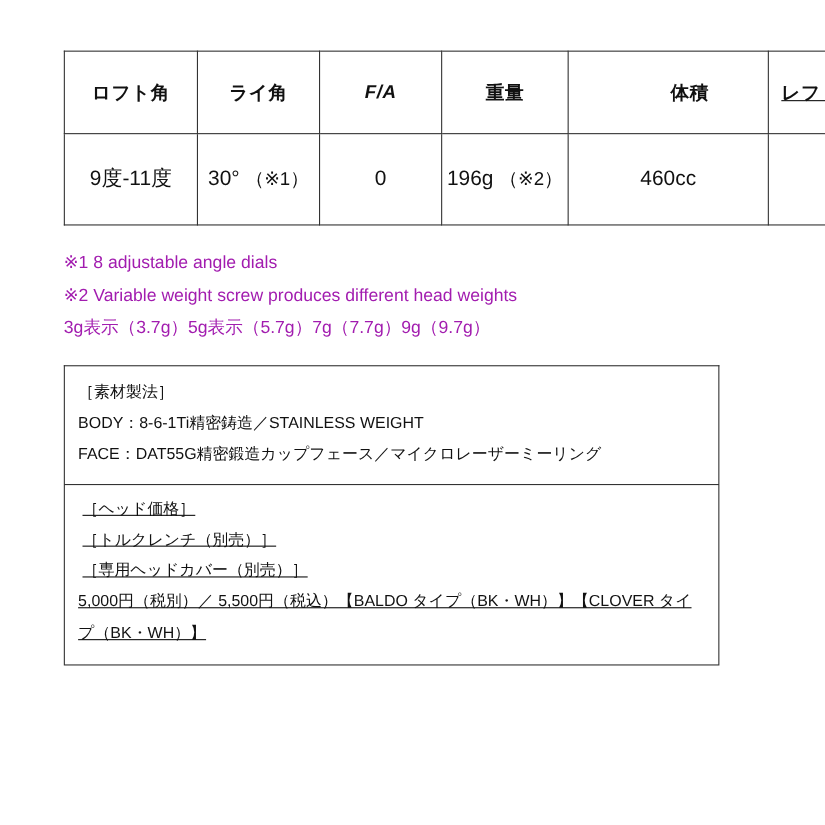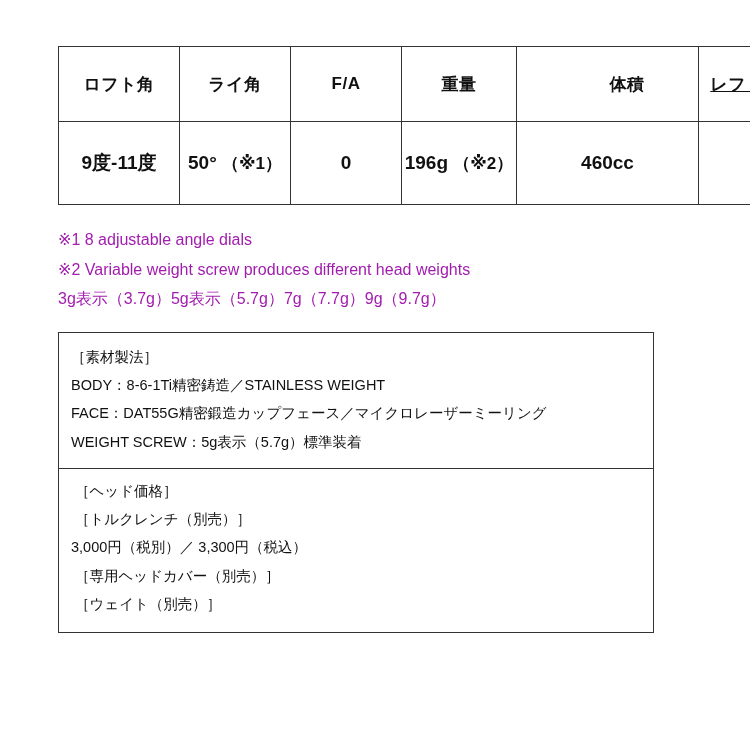--- a/index.html
+++ b/index.html
@@ -28,21 +28,21 @@
     width: 714px;
     border-collapse: collapse;
     table-layout: fixed;
     margin-top: 24px;
   }
   table.spec th,
   table.spec td {
     border: 1px solid #333333;
     text-align: center;
     vertical-align: middle;
-    font-weight: bold;
+    font-weight: normal;
   }
   table.spec th {
     height: 72px;
     font-size: 17px;
     font-weight: bold;
     letter-spacing: 0.5px;
   }
   table.spec td {
     height: 80px;
     font-size: 19px;
@@ -72,20 +72,21 @@
     font-size: 14.5px;
     line-height: 1.95;
   }
   .detail-box.first {
     margin-top: 18px;
     border-bottom: none;
   }
   .detail-box.second {
     padding-top: 8px;
     padding-bottom: 14px;
+    text-decoration: underline;
   }
   .sec-head {
     display: block;
   }
   .detail-box .indent {
     padding-left: 4px;
   }
   .detail-box .line {
     display: block;
   }
@@ -97,31 +98,31 @@
 </head>
 <body>
 
 <div class="page">
 
   <table class="spec">
     <thead>
       <tr>
         <th style="width:118px;">ロフト角</th>
         <th style="width:108px;">ライ角</th>
-        <th style="width:108px;">F/A</th>
+        <th style="width:108px;font-style:italic;">F/A</th>
         <th style="width:112px;">重量</th>
         <th style="width:140px;padding-left:40px;">体積</th>
         <th style="width:128px;text-decoration:underline;">レフトハンド</th>
       </tr>
     </thead>
     <tbody>
       <tr>
         <td>9度-11度</td>
         <td>
-          <span class="line">50°</span>
+          <span class="line">30°</span>
           <span class="line small">（※1）</span>
         </td>
         <td>0</td>
         <td>
           <span class="line">196g</span>
           <span class="line small">（※2）</span>
         </td>
         <td>460cc</td>
         <td>-</td>
       </tr>
@@ -131,24 +132,22 @@
   <div class="notes">
     <div>※1  8 adjustable angle dials</div>
     <div>※2 Variable weight screw produces different head weights</div>
     <div>3g表示（3.7g）5g表示（5.7g）7g（7.7g）9g（9.7g）</div>
   </div>
 
   <div class="detail-box first">
     <span class="sec-head">［素材製法］</span>
     <span class="line">BODY：8-6-1Ti精密鋳造／STAINLESS WEIGHT</span>
     <span class="line">FACE：DAT55G精密鍛造カップフェース／マイクロレーザーミーリング</span>
-    <span class="line">WEIGHT SCREW：5g表示（5.7g）標準装着</span>
   </div>
 
   <div class="detail-box second">
     <span class="sec-head indent">［ヘッド価格］</span>
     <span class="sec-head indent">［トルクレンチ（別売）］</span>
-    <span class="line">3,000円（税別）／  3,300円（税込）</span>
     <span class="sec-head indent">［専用ヘッドカバー（別売）］</span>
-    <span class="sec-head indent">［ウェイト（別売）］</span>
+    <span class="wrapline">5,000円（税別）／  5,500円（税込）【BALDO タイプ（BK・WH）】【CLOVER タイプ（BK・WH）】</span>
   </div>
 
 </div>
 
 </body></html>

